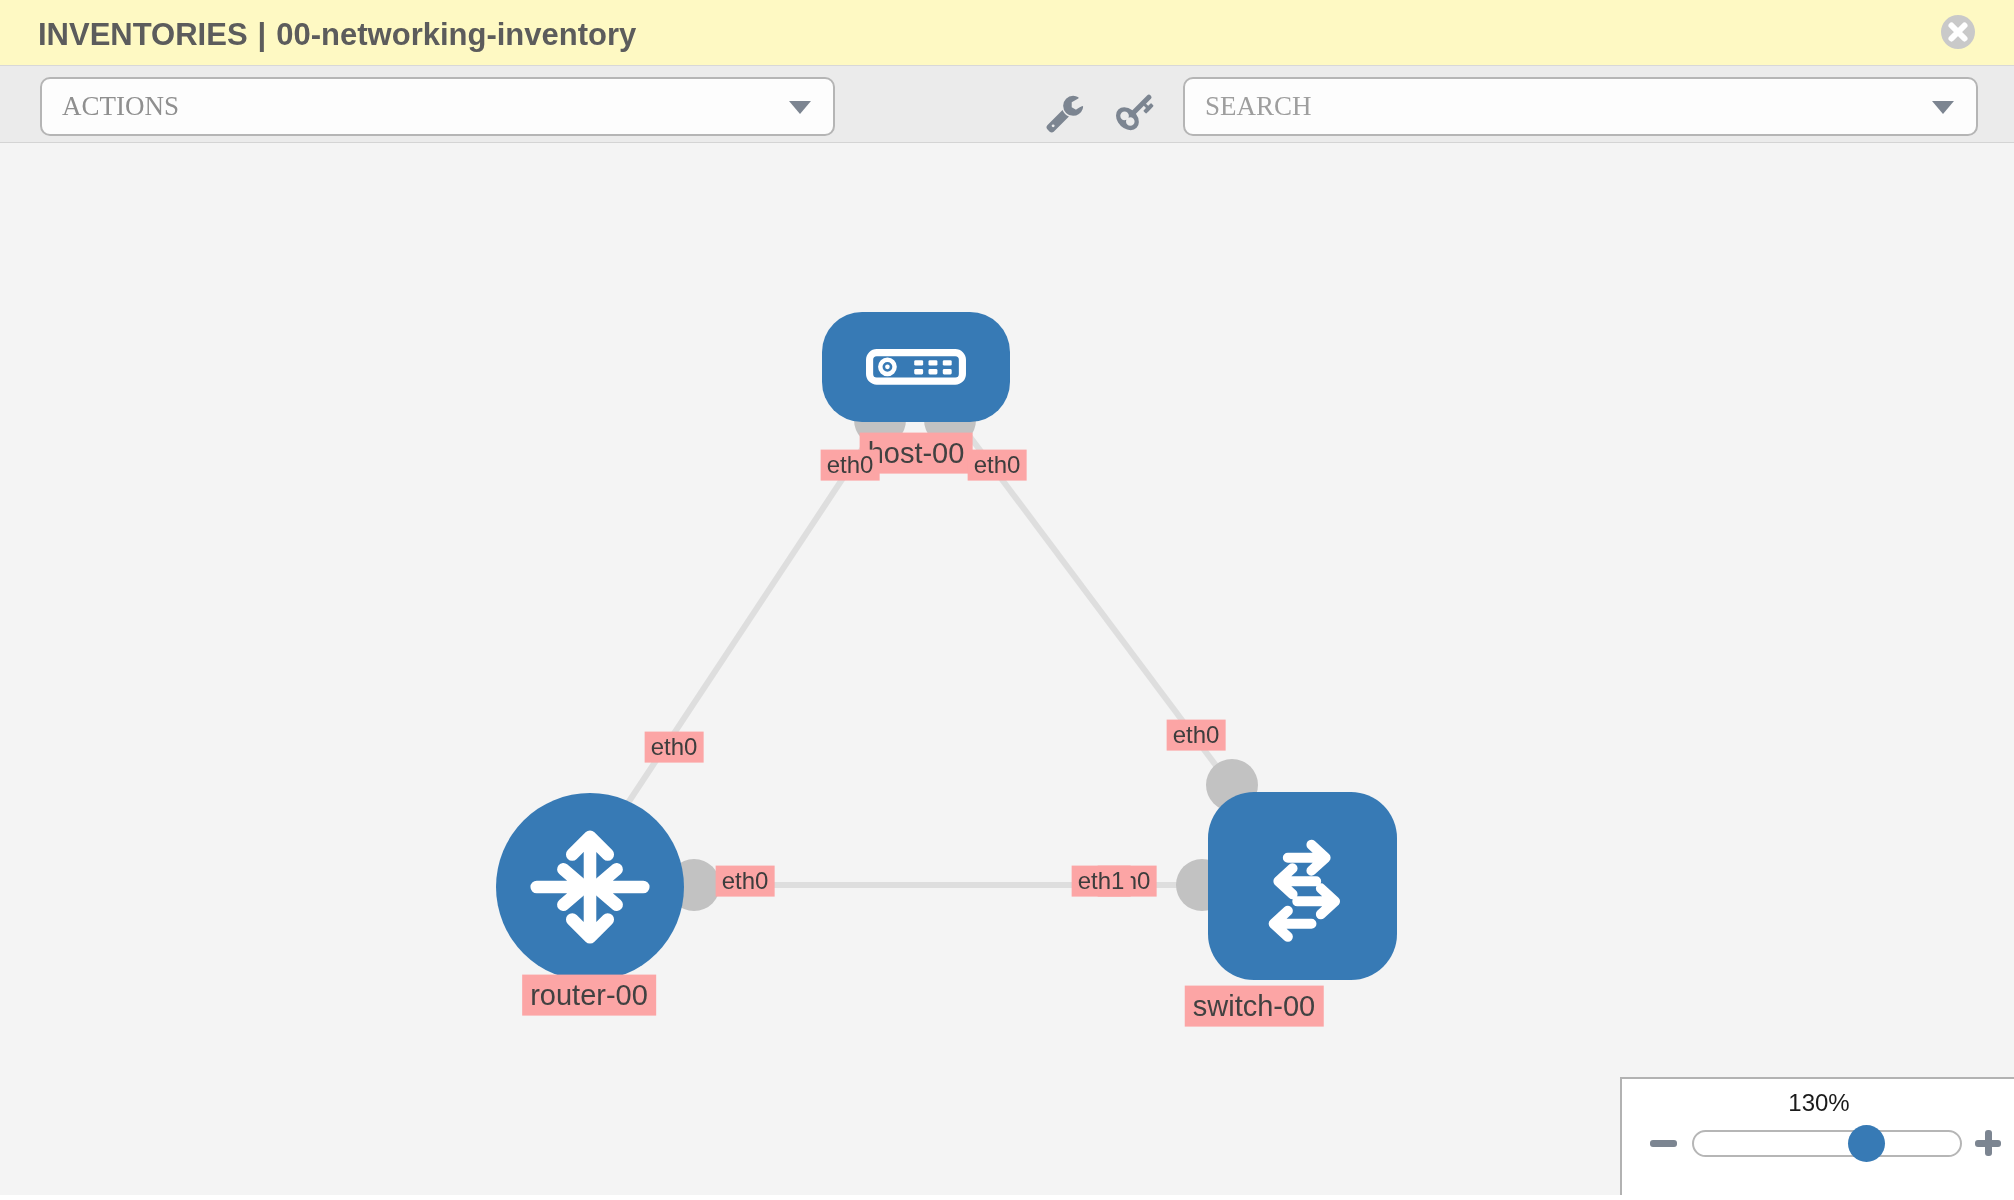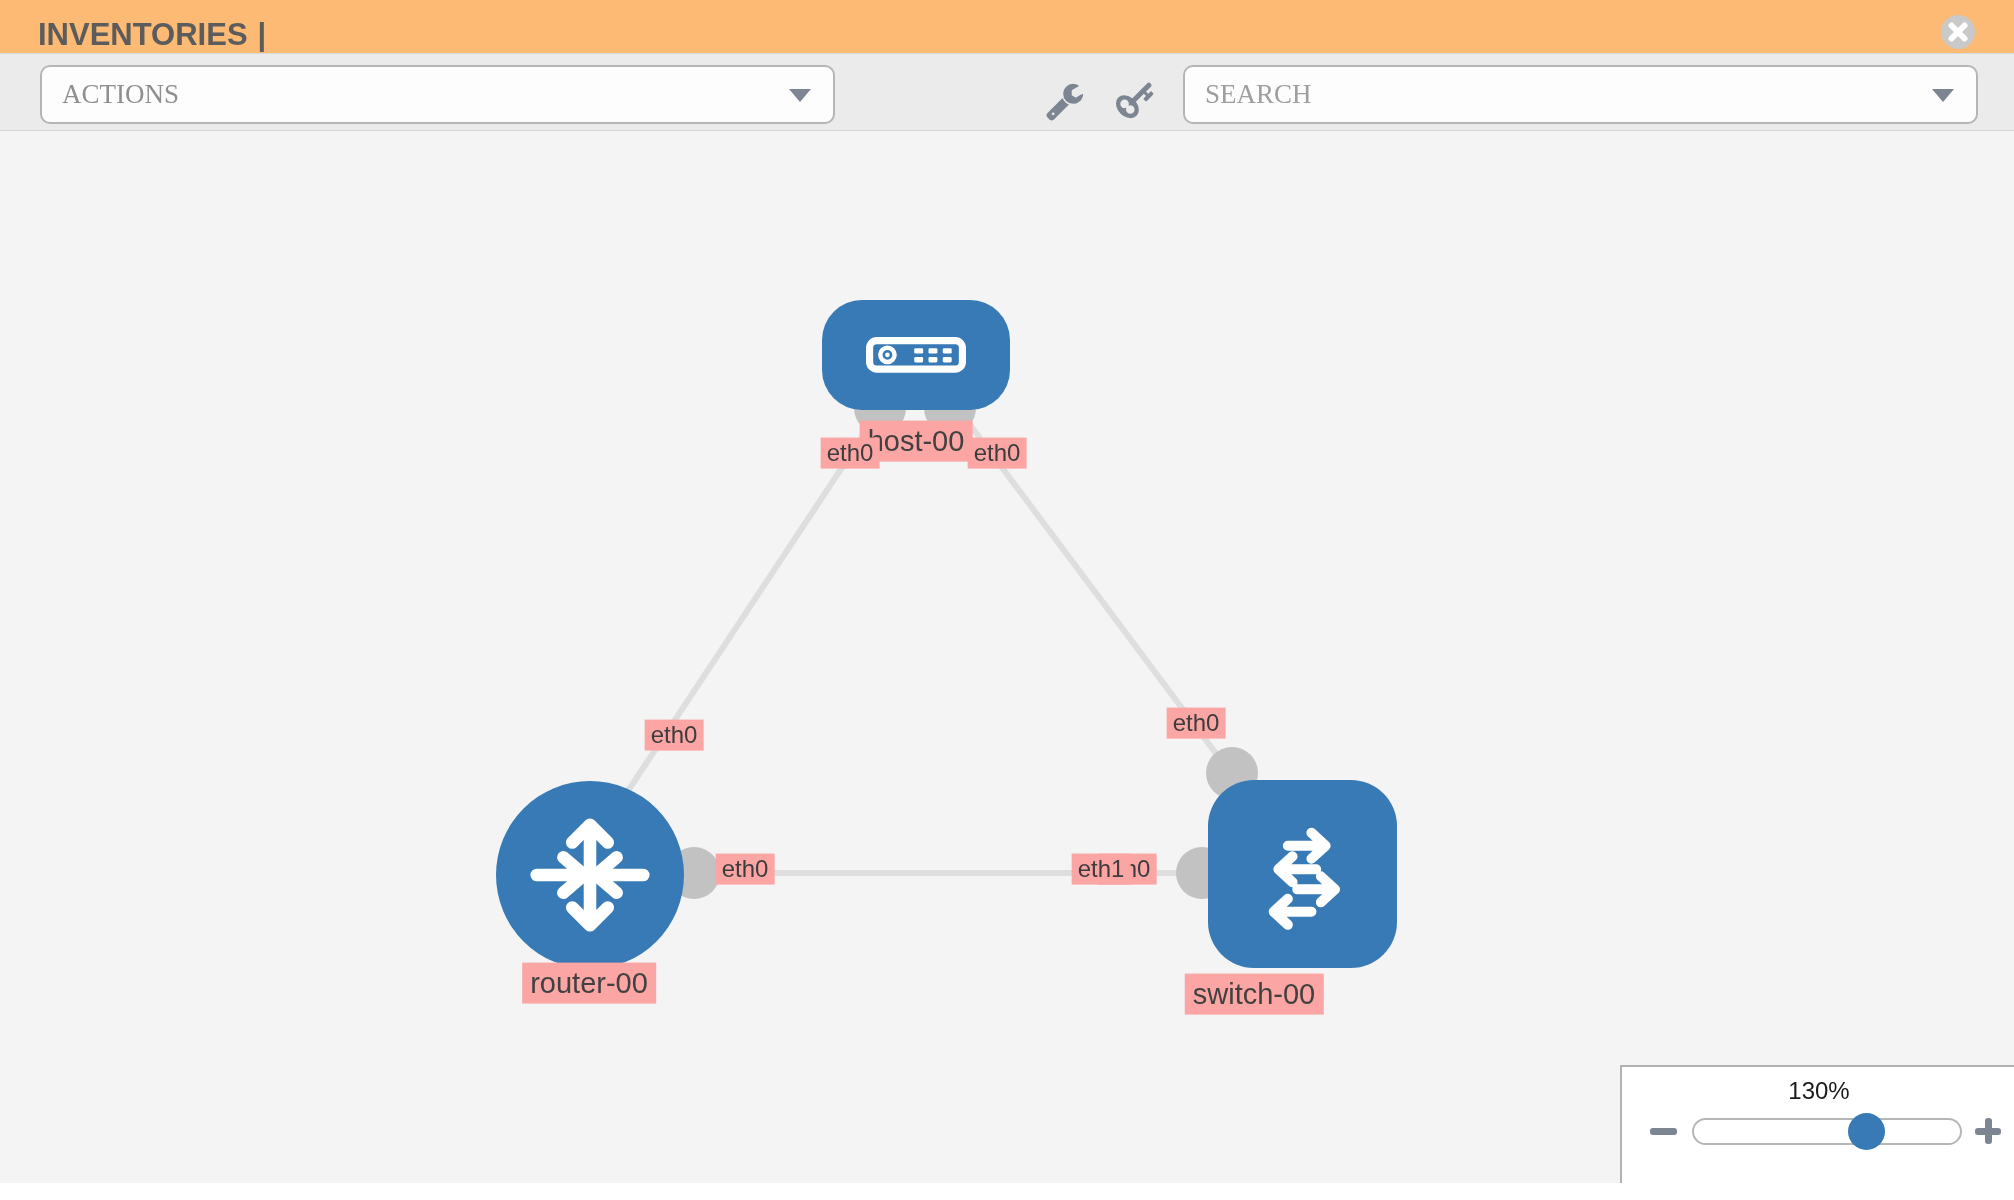--- a/index.html
+++ b/index.html
@@ -1,20 +1,20 @@
 <!DOCTYPE html>
 <html><head>
 <meta charset="utf-8">
 <style>
   * { margin:0; padding:0; box-sizing:border-box; }
   html,body { width:2014px; height:1200px; overflow:hidden;
               font-family:"Liberation Sans","DejaVu Sans",sans-serif; background:#fff; }
 
   
-  .header { position:relative; height:54px; background:#fdba74; border-bottom:1px solid #d8d8d8; }
+  .header { position:relative; height:66px; background:#fef9c3; border-bottom:1px solid #d8d8d8; }
   .page-title { position:absolute; left:38px; top:0; height:70px; display:flex; align-items:center;
                 gap:10px; font-size:31px; font-weight:bold; color:#5c5c5c; }
   .close-btn { position:absolute; left:1938px; top:13px; width:40px; height:40px; border:none;
                background:transparent; cursor:pointer; }
 
   
   .toolbar { position:relative; height:77px; background:#ebebeb; border-bottom:1px solid #d4d4d4; }
   .select-box { position:absolute; top:11px; height:59px; background:#fdfdfd; border:2px solid #b5b5b5;
                 border-radius:10px; display:flex; align-items:center; cursor:pointer; }
   .select-actions { left:40px;  width:795px; }
@@ -56,20 +56,21 @@
   .zoom-plus::after  { content:""; position:absolute; left:10.5px; top:1px; width:7px; height:26px;
                        border-radius:3px; background:#7c8591; }
 </style>
 </head>
 <body>
 
 <div class="header">
   <div class="page-title">
     <span>INVENTORIES</span>
     <span>|</span>
+    <span>00-networking-inventory</span>
   </div>
   <button class="close-btn">
     <svg width="36" height="36" viewBox="0 0 36 36">
       <circle cx="18" cy="18" r="17" fill="#c9c9c9"></circle>
       <path d="M11.5 11.5 L24.5 24.5 M24.5 11.5 L11.5 24.5" stroke="#fff" stroke-width="6" stroke-linecap="round" fill="none"></path>
     </svg>
   </button>
 </div>
 
 <div class="toolbar">

